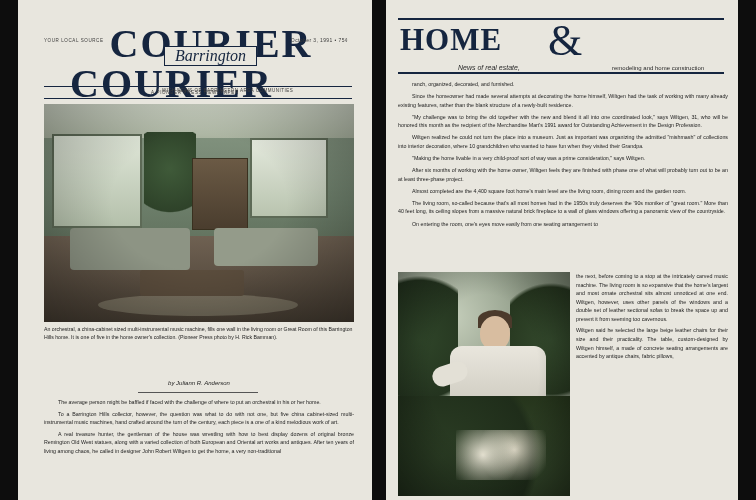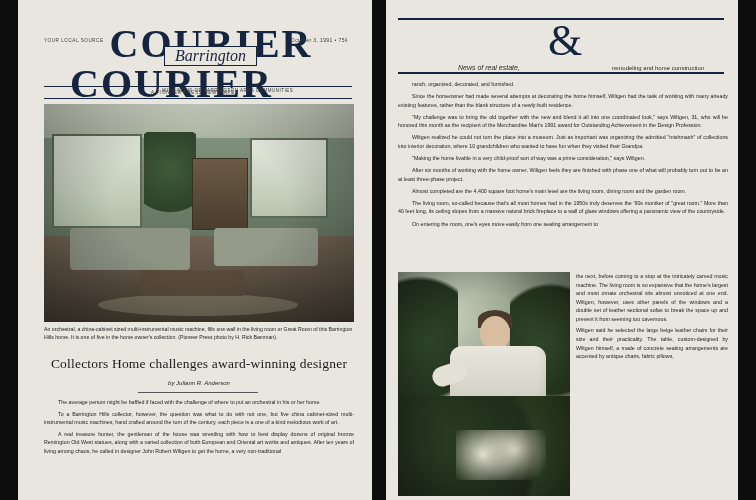--- a/index.html
+++ b/index.html
@@ -373,37 +373,37 @@
       <div class="ph-floor"></div>
       <div class="ph-sofa"></div>
       <div class="ph-sofa2"></div>
       <div class="ph-rug"></div>
       <div class="ph-table"></div>
       <div class="ph-vignette"></div>
     </div>
 
     <div class="caption">An orchestral, a china-cabinet sized multi-instrumental music machine, fills one wall in the living room or Great Room of this Barrington Hills home. It is one of five in the home owner's collection. (Pioneer Press photo by H. Rick Bamman).</div>
 
-    <div class="headline">Collectors Home challenges award-winning designer</div>
     <div class="byline">by Juliann R. Anderson</div>
     <div class="byline-rule"></div>
 
     <div class="left-body">
       <p>The average person might be baffled if faced with the challenge of where to put an orchestral in his or her home.</p>
       <p>To a Barrington Hills collector, however, the question was what to do with not one, but five china cabinet-sized multi-instrumental music machines, hand crafted around the turn of the century, each piece is a one of a kind melodious work of art.</p>
       <p>A real treasure hunter, the gentleman of the house was wrestling with how to best display dozens of original bronze Remington Old West statues, along with a varied collection of both European and Oriental art works and antiques. After ten years of living among chaos, he called in designer John Robert Wiltgen to get the home, a very non-traditional</p>
     </div>
   </div>
 
   <div class="gutter"></div>
 
   <div class="page-half" id="right-page">
 
     <div class="hd-rule-top"></div>
     <div class="hd-title">
+      <div class="hd-home">HOME</div>
       <div class="hd-amp">&amp;</div>
       <div class="hd-sub1">News of real estate,</div>
       <div class="hd-sub2">remodeling and home construction</div>
     </div>
     <div class="hd-rule-bot"></div>
 
     <div class="right-body">
       <p>ranch, organized, decorated, and furnished.</p>
       <p>Since the homeowner had made several attempts at decorating the home himself, Wiltgen had the task of working with many already existing features, rather than the blank structure of a newly-built residence.</p>
       <p>"My challenge was to bring the old together with the new and blend it all into one coordinated look," says Wiltgen, 31, who will be honored this month as the recipient of the Merchandise Mart's 1991 award for Outstanding Achievement in the Design Profession.</p>

